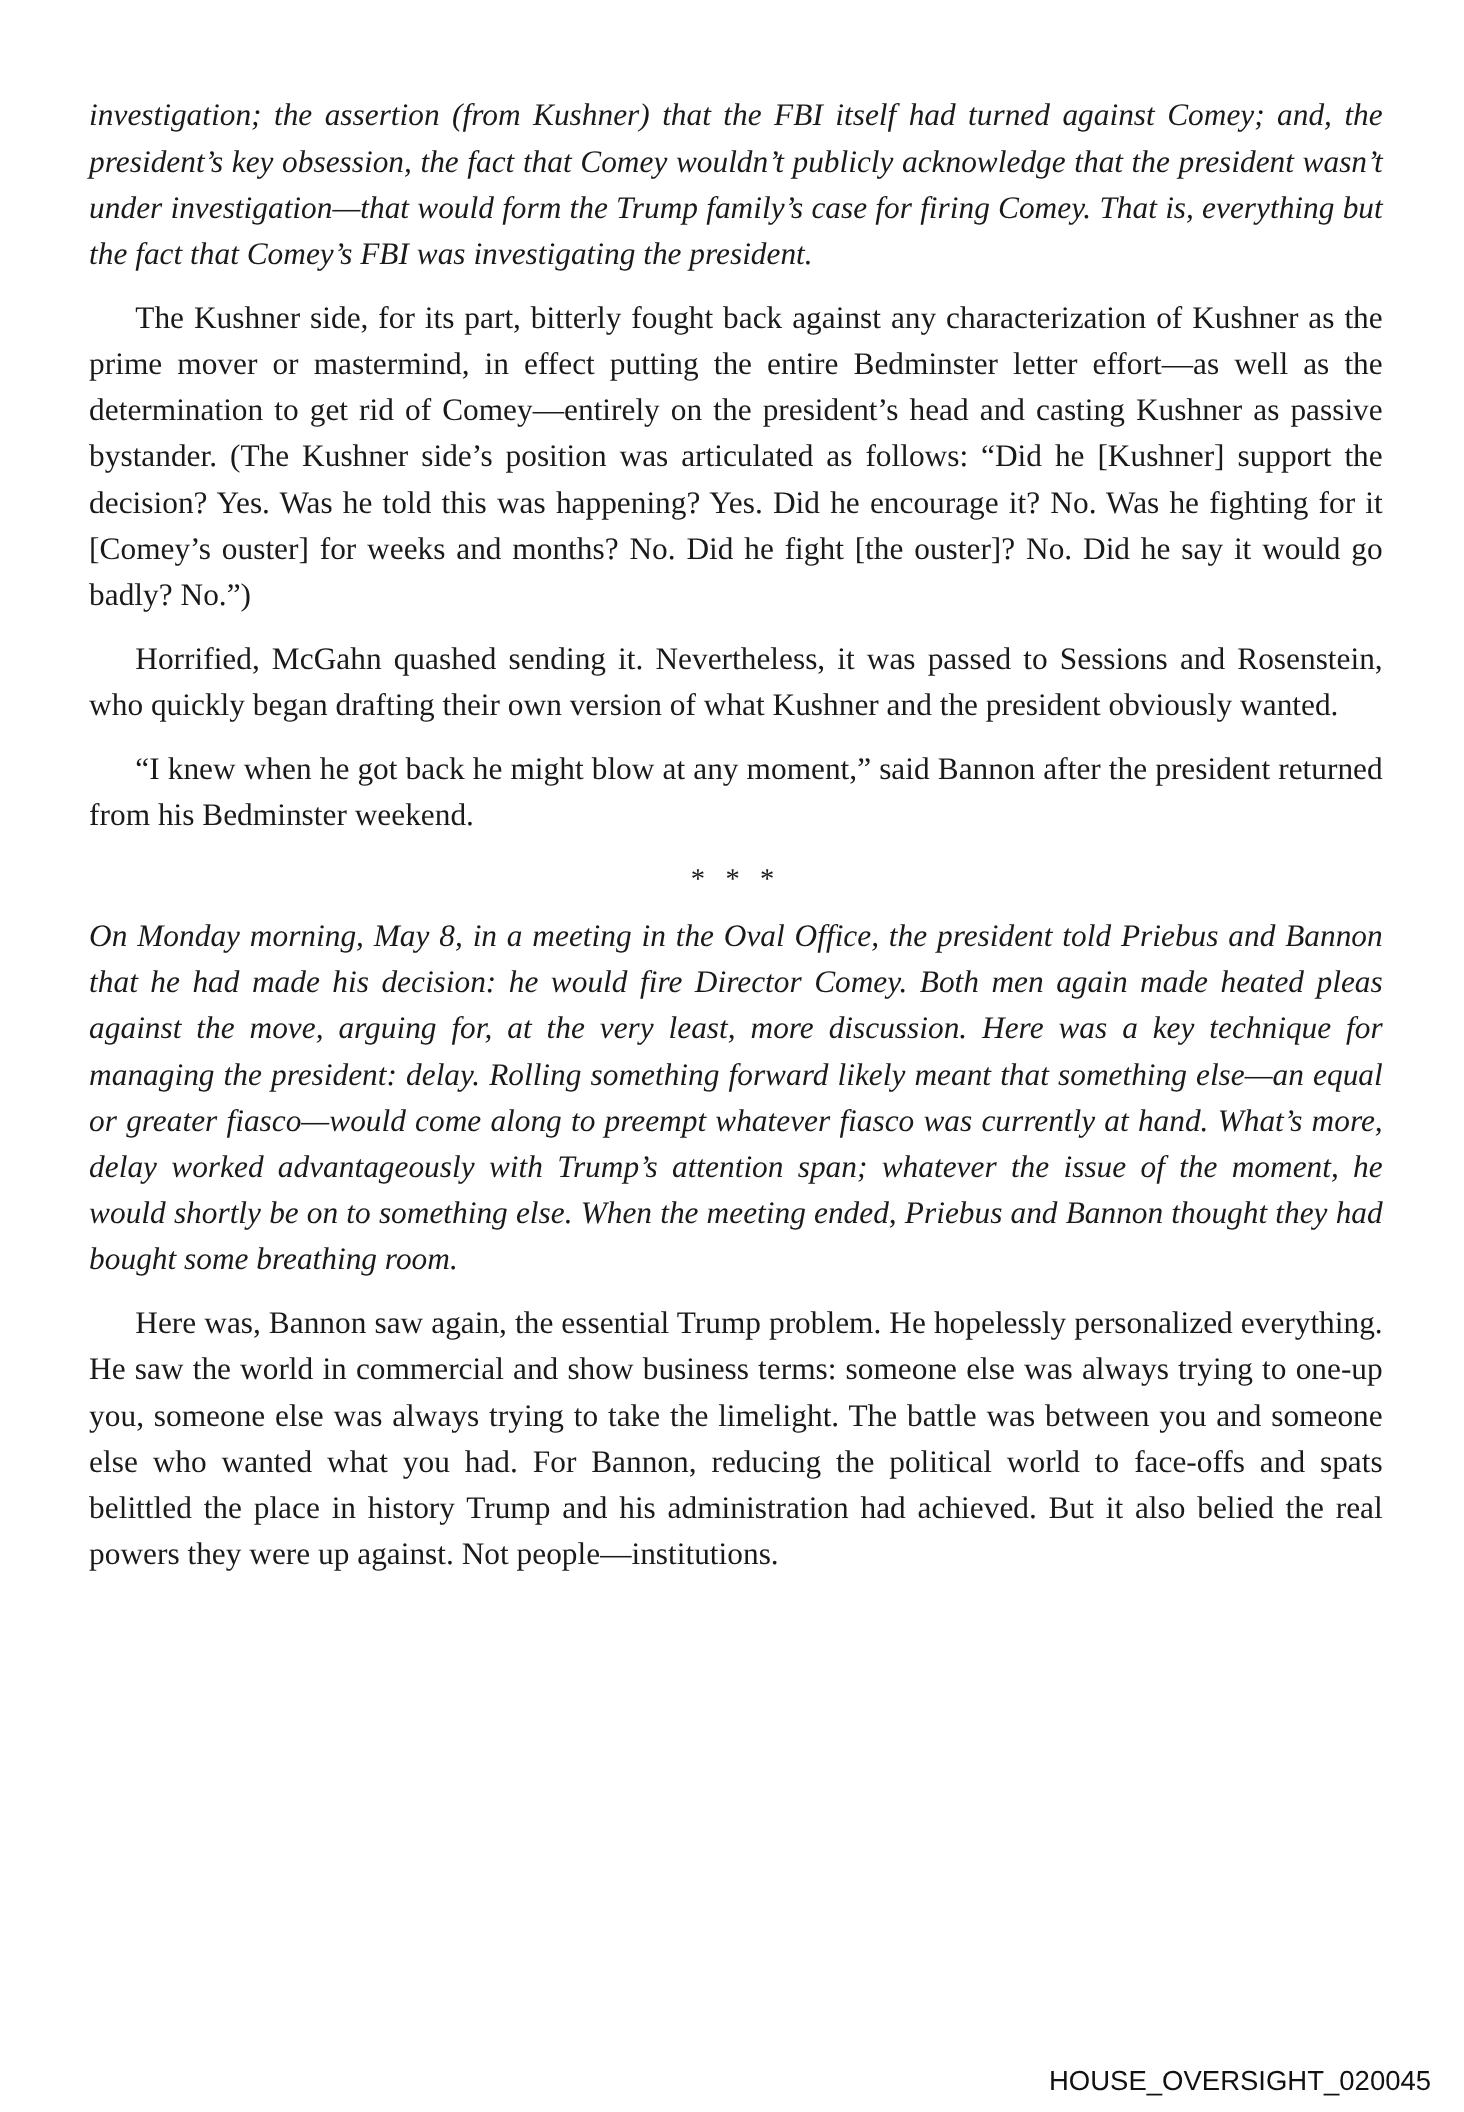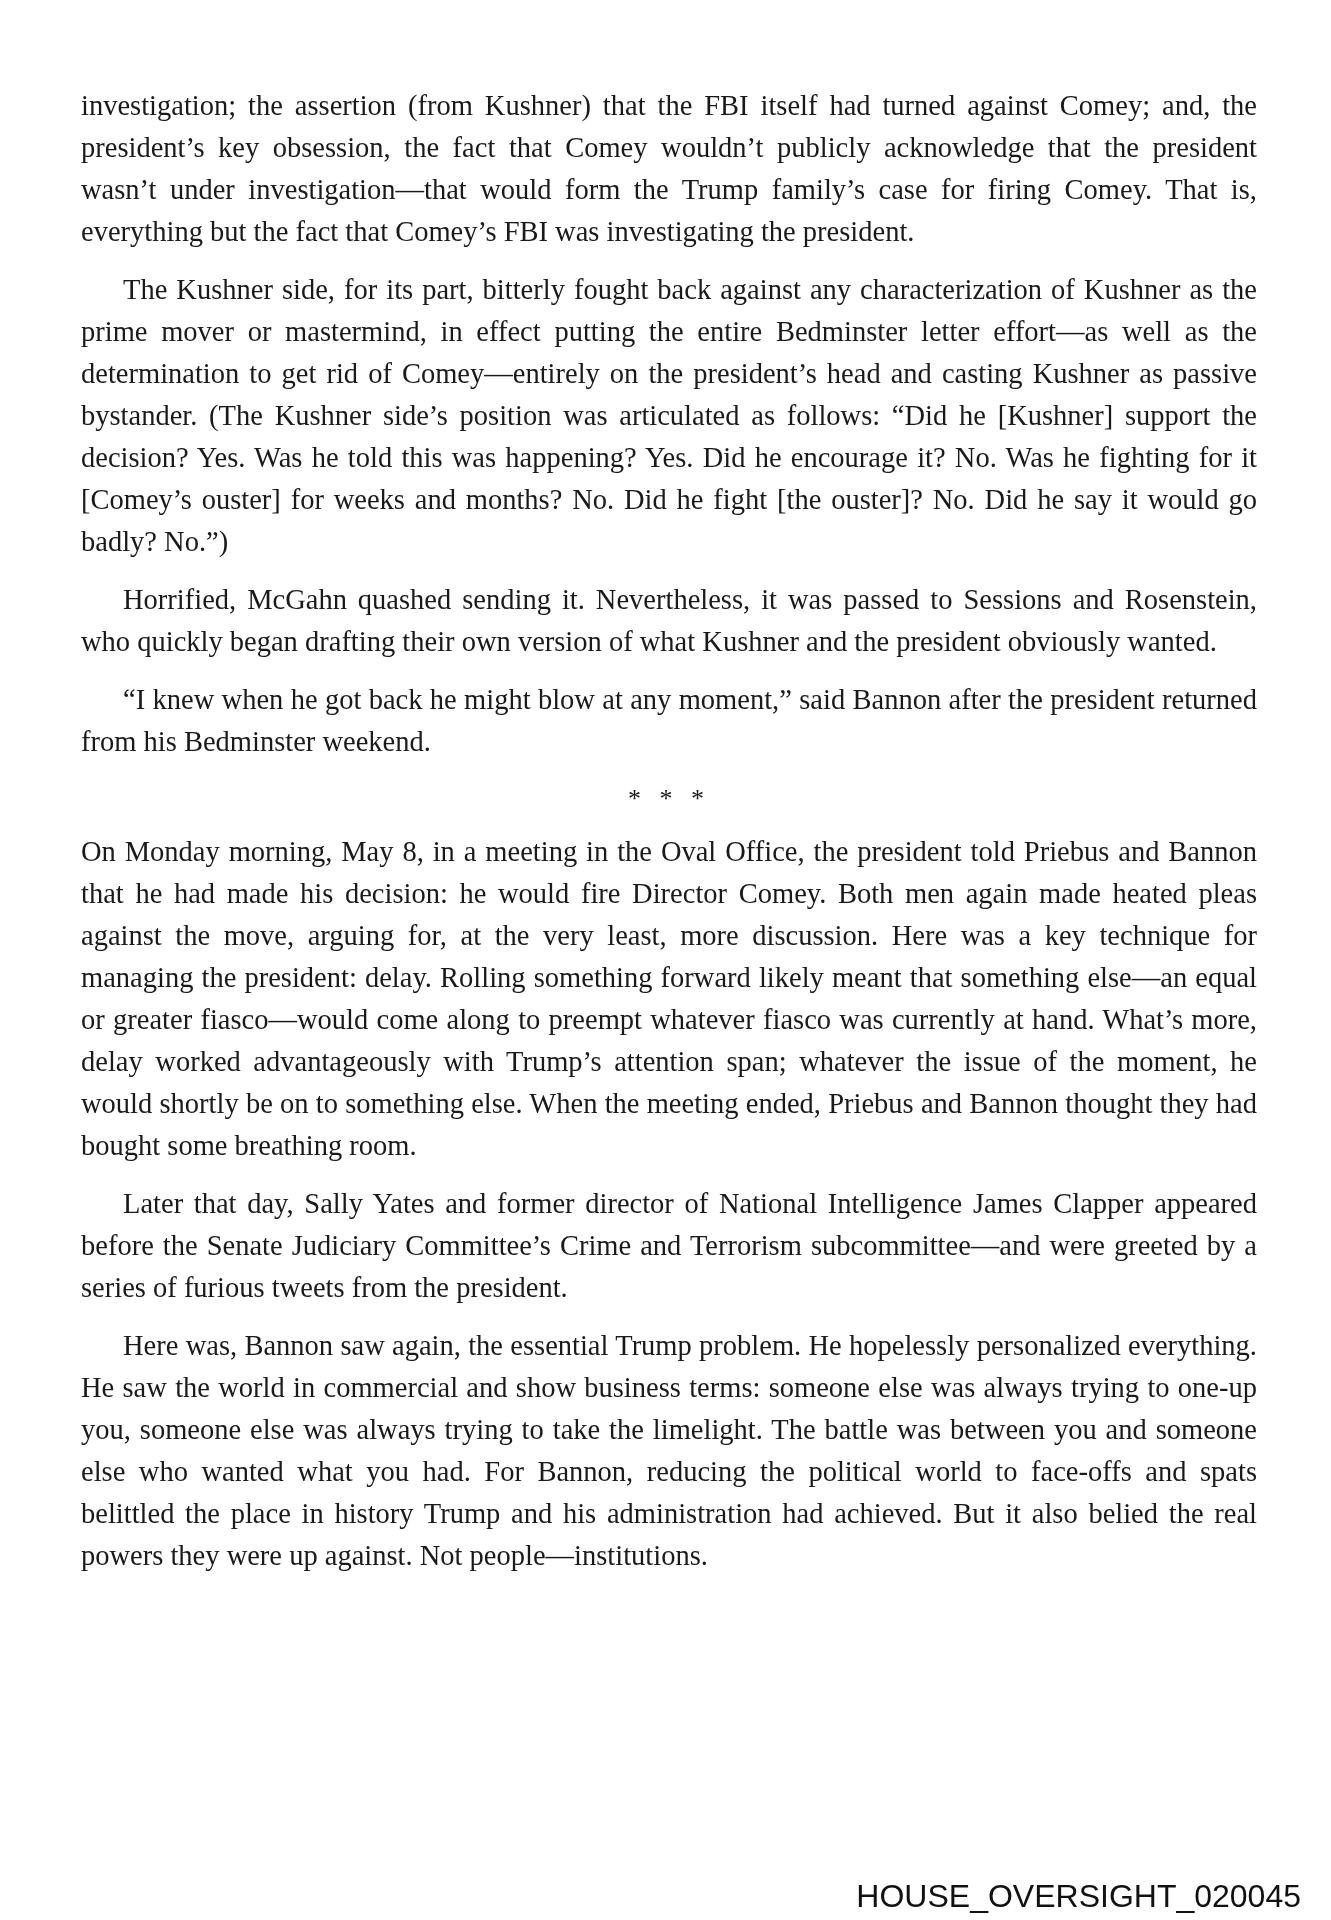--- a/index.html
+++ b/index.html
@@ -4,34 +4,33 @@
 <style>
   html, body { margin: 0; padding: 0; background: #ffffff; }
   body { width: 1331px; height: 1920px; position: relative; overflow: hidden; }
   .page {
     position: absolute; left: 81px; top: 85px; width: 1176px;
     font-family: "Liberation Serif", serif;
     font-size: 28.5px; line-height: 42px; color: #1a1a1a;
     text-align: justify;
   }
   .page p { margin: 0 0 16px 0; text-indent: 42px; }
-  .page p.noindent { text-indent: 0; }
+  .page p.noindent { text-indent: 0; font-style: italic; }
   .sep { text-align: center; margin: 0 0 12px 0; letter-spacing: 6px; font-size: 26px; line-height: 40px; }
   .footer {
     position: absolute; right: 30px; top: 1878px;
-    font-family: "Liberation Sans", sans-serif; font-size: 32px; color: #111;
+    font-family: "Liberation Sans", sans-serif; font-size: 25px; color: #111;
   }
 </style>
 </head>
 <body>
 
 <div class="page">
   <p class="noindent">investigation; the assertion (from Kushner) that the FBI itself had turned against Comey; and, the president’s key obsession, the fact that Comey wouldn’t publicly acknowledge that the president wasn’t under investigation—that would form the Trump family’s case for firing Comey. That is, everything but the fact that Comey’s FBI was investigating the president.</p>
   <p>The Kushner side, for its part, bitterly fought back against any characterization of Kushner as the prime mover or mastermind, in effect putting the entire Bedminster letter effort—as well as the determination to get rid of Comey—entirely on the president’s head and casting Kushner as passive bystander. (The Kushner side’s position was articulated as follows: “Did he [Kushner] support the decision? Yes. Was he told this was happening? Yes. Did he encourage it? No. Was he fighting for it [Comey’s ouster] for weeks and months? No. Did he fight [the ouster]? No. Did he say it would go badly? No.”)</p>
   <p>Horrified, McGahn quashed sending it. Nevertheless, it was passed to Sessions and Rosenstein, who quickly began drafting their own version of what Kushner and the president obviously wanted.</p>
   <p>“I knew when he got back he might blow at any moment,” said Bannon after the president returned from his Bedminster weekend.</p>
   <div class="sep">* * *</div>
   <p class="noindent">On Monday morning, May 8, in a meeting in the Oval Office, the president told Priebus and Bannon that he had made his decision: he would fire Director Comey. Both men again made heated pleas against the move, arguing for, at the very least, more discussion. Here was a key technique for managing the president: delay. Rolling something forward likely meant that something else—an equal or greater fiasco—would come along to preempt whatever fiasco was currently at hand. What’s more, delay worked advantageously with Trump’s attention span; whatever the issue of the moment, he would shortly be on to something else. When the meeting ended, Priebus and Bannon thought they had bought some breathing room.</p>
-  <p>Later that day, Sally Yates and former director of National Intelligence James Clapper appeared before the Senate Judiciary Committee’s Crime and Terrorism subcommittee—and were greeted by a series of furious tweets from the president.</p>
   <p>Here was, Bannon saw again, the essential Trump problem. He hopelessly personalized everything. He saw the world in commercial and show business terms: someone else was always trying to one-up you, someone else was always trying to take the limelight. The battle was between you and someone else who wanted what you had. For Bannon, reducing the political world to face-offs and spats belittled the place in history Trump and his administration had achieved. But it also belied the real powers they were up against. Not people—institutions.</p>
 </div>
 
 <div class="footer">HOUSE_OVERSIGHT_020045</div>
 
 </body></html>

